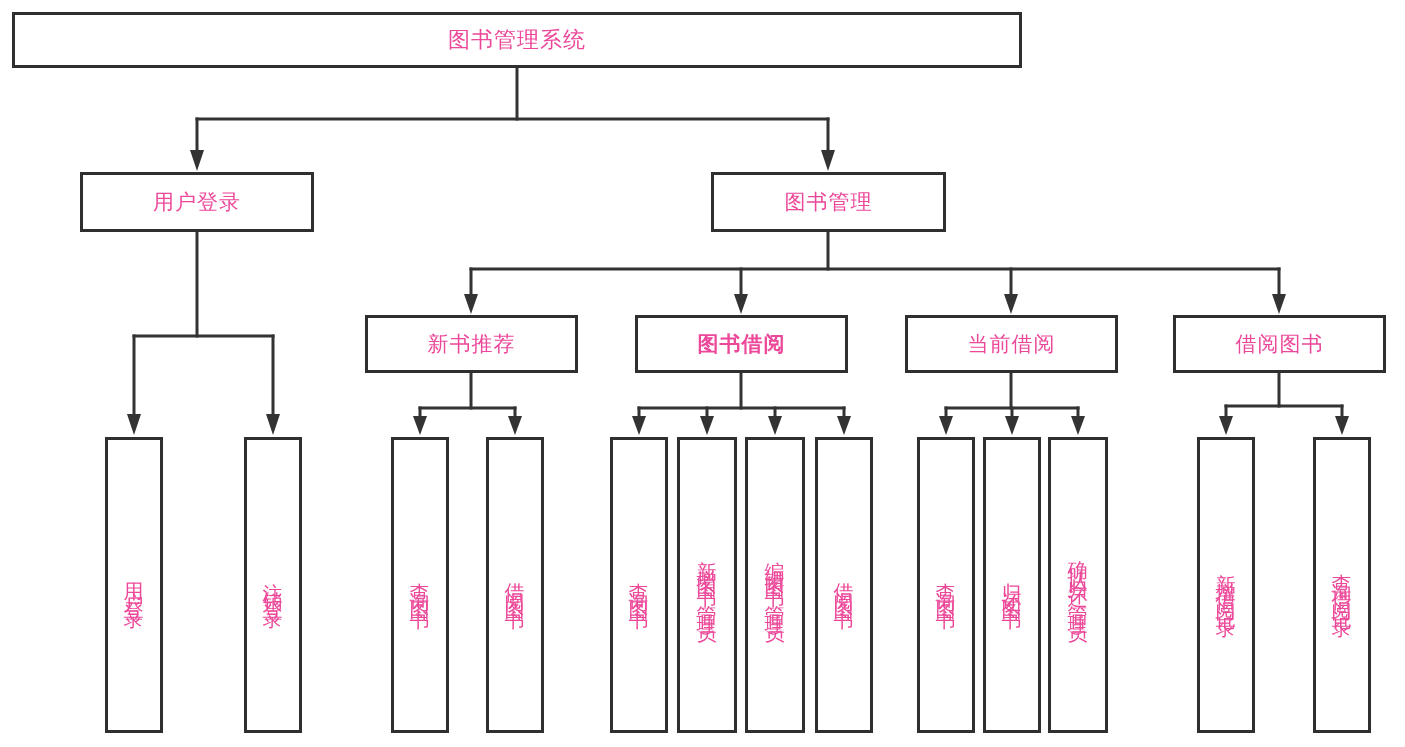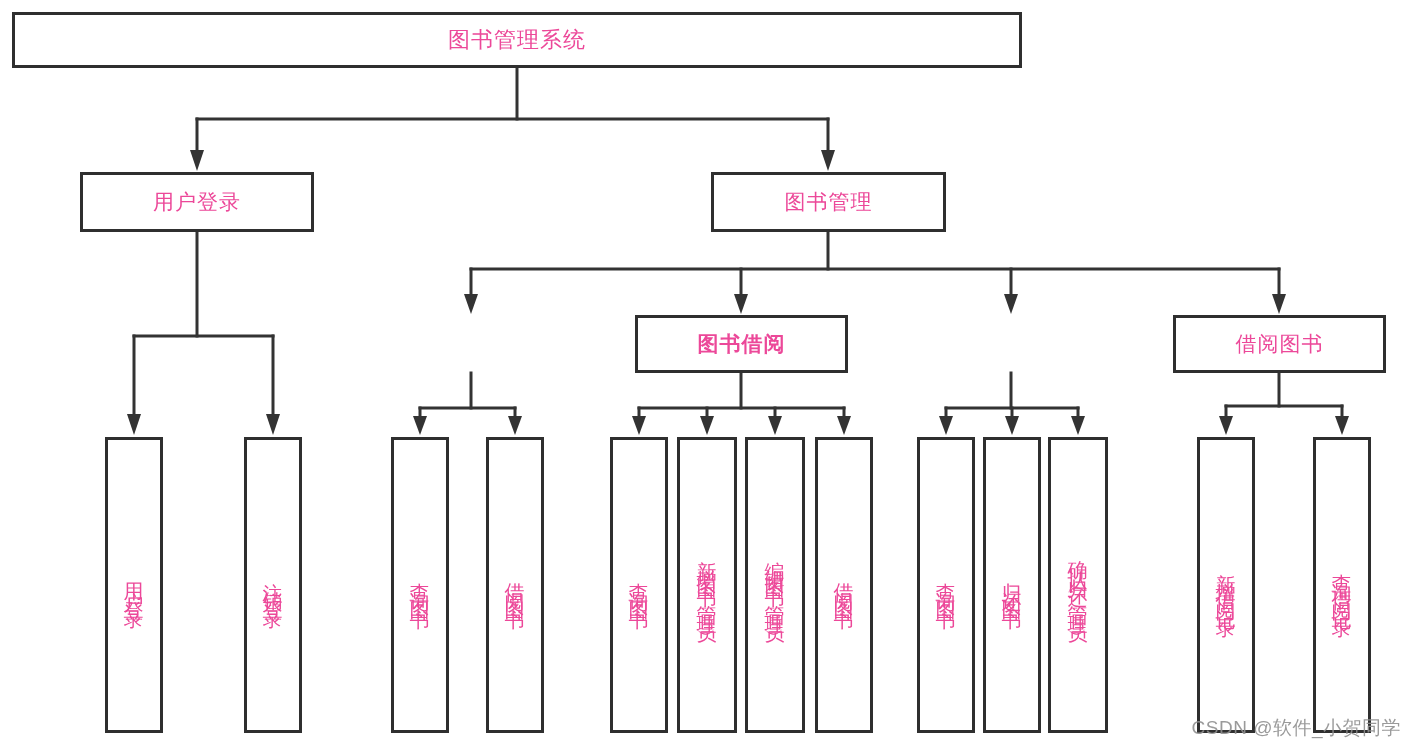--- a/index.html
+++ b/index.html
@@ -140,23 +140,29 @@
     <span>图书管理系统</span>
   </div>
 
   <div class="box h-box" style="left:80px; top:172px; width:234px; height:60px;">
     <span>用户登录</span>
   </div>
   <div class="box h-box" style="left:711px; top:172px; width:235px; height:60px;">
     <span>图书管理</span>
   </div>
 
+  <div class="box h-box" style="left:365px; top:315px; width:213px; height:58px;">
+    <span>新书推荐</span>
+  </div>
   <div class="box h-box" style="left:635px; top:315px; width:213px; height:58px;font-weight:bold;">
     <span>图书借阅</span>
   </div>
+  <div class="box h-box" style="left:905px; top:315px; width:213px; height:58px;">
+    <span>当前借阅</span>
+  </div>
   <div class="box h-box" style="left:1173px; top:315px; width:213px; height:58px;">
     <span>借阅图书</span>
   </div>
 
   <div class="box v-box" style="left:105px; top:437px; width:58px; height:296px;">
     <span>用户登录</span>
   </div>
   <div class="box v-box" style="left:244px; top:437px; width:58px; height:296px;">
     <span>注销登录</span>
   </div>
@@ -191,15 +197,14 @@
     <span>确认归还（管理员）</span>
   </div>
 
   <div class="box v-box" style="left:1197px; top:437px; width:58px; height:296px;">
     <span>新增借阅记录</span>
   </div>
   <div class="box v-box" style="left:1313px; top:437px; width:58px; height:296px;">
     <span>查询借阅记录</span>
   </div>
 
-  <div class="watermark">CSDN @软件_小贺同学</div>
 
 </div>
 
 </body></html>

